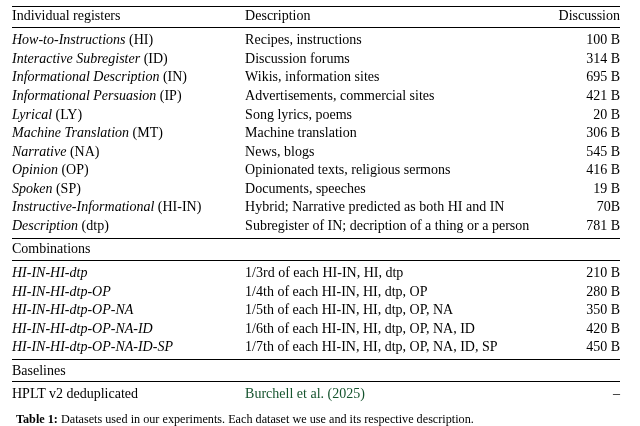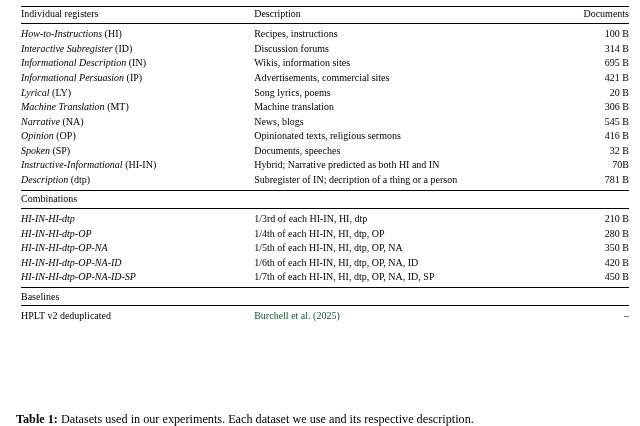--- a/index.html
+++ b/index.html
@@ -16,23 +16,23 @@
   }
   .page {
     position: relative;
     width: 640px;
     height: 426px;
     padding: 0;
     box-sizing: border-box;
   }
   table.reg-table {
     width: 608px;
-    margin: 6px 16px 0 21px;
+    margin: 6px 16px 0 12px;
     border-collapse: collapse;
-    font-size: 10px;
+    font-size: 14px;
     line-height: 1.0;
   }
   table.reg-table td, table.reg-table th {
     padding: 2.2px 0 2.4px 0;
     vertical-align: baseline;
     text-align: left;
     font-weight: normal;
   }
   .col-name { width: 232px; padding-right: 6px !important; }
   .col-desc { width: 310px; padding-right: 6px !important; }
@@ -77,21 +77,21 @@
     <colgroup>
       <col class="col-name">
       <col class="col-desc">
       <col class="col-avail">
     </colgroup>
     <tbody>
 
       <tr class="rule-top hdr">
         <td class="col-name">Individual registers</td>
         <td class="col-desc">Description</td>
-        <td class="col-avail">Documents</td>
+        <td class="col-avail">Discussion</td>
       </tr>
 
       <tr class="rule-thin-above first-in-group">
         <td class="col-name"><i class="it">How-to-Instructions</i> <span>(HI)</span></td>
         <td class="col-desc">Recipes, instructions</td>
         <td class="col-avail">100 B</td>
       </tr>
       <tr>
         <td class="col-name"><i class="it">Interactive Subregister</i> <span>(ID)</span></td>
         <td class="col-desc">Discussion forums</td>
@@ -123,21 +123,21 @@
         <td class="col-avail">545 B</td>
       </tr>
       <tr>
         <td class="col-name"><i class="it">Opinion</i> <span>(OP)</span></td>
         <td class="col-desc">Opinionated texts, religious sermons</td>
         <td class="col-avail">416 B</td>
       </tr>
       <tr>
         <td class="col-name"><i class="it">Spoken</i> <span>(SP)</span></td>
         <td class="col-desc">Documents, speeches</td>
-        <td class="col-avail">32 B</td>
+        <td class="col-avail">19 B</td>
       </tr>
       <tr>
         <td class="col-name"><i class="it">Instructive-Informational</i> <span>(HI-IN)</span></td>
         <td class="col-desc">Hybrid; Narrative predicted as both HI and IN</td>
         <td class="col-avail">70B</td>
       </tr>
       <tr class="last-in-group">
         <td class="col-name"><i class="it">Description</i> <span>(dtp)</span></td>
         <td class="col-desc">Subregister of IN; decription of a thing or a person</td>
         <td class="col-avail">781 B</td>

